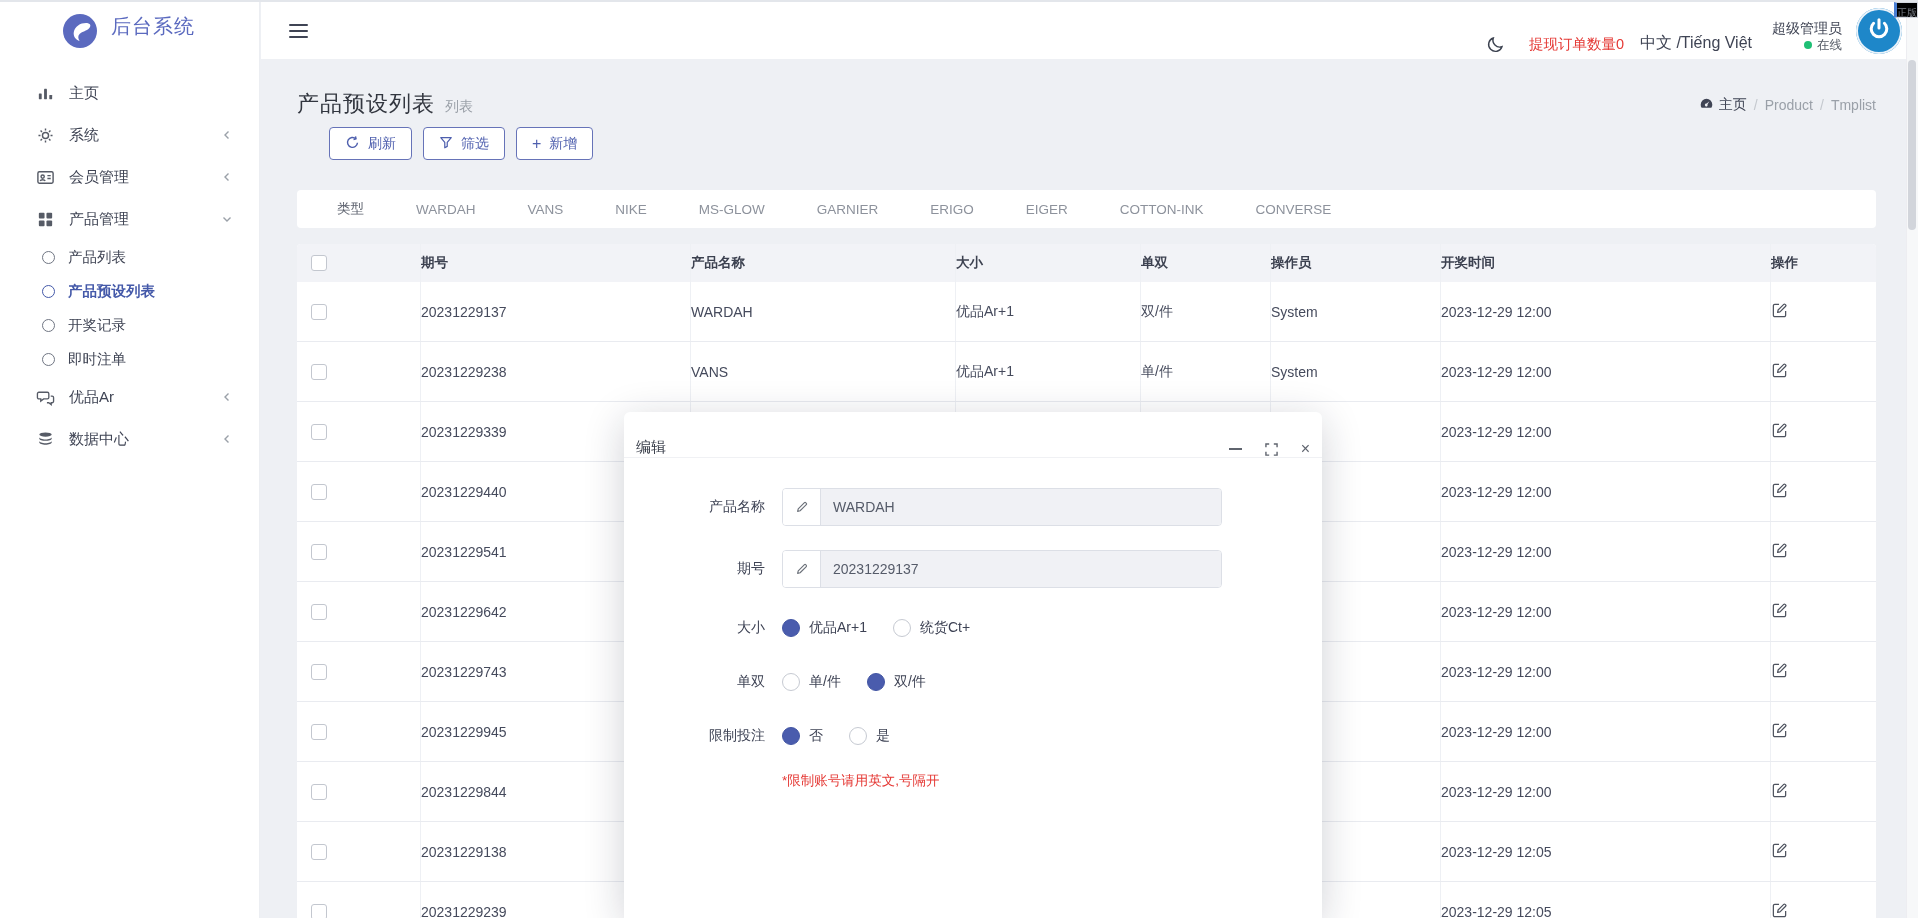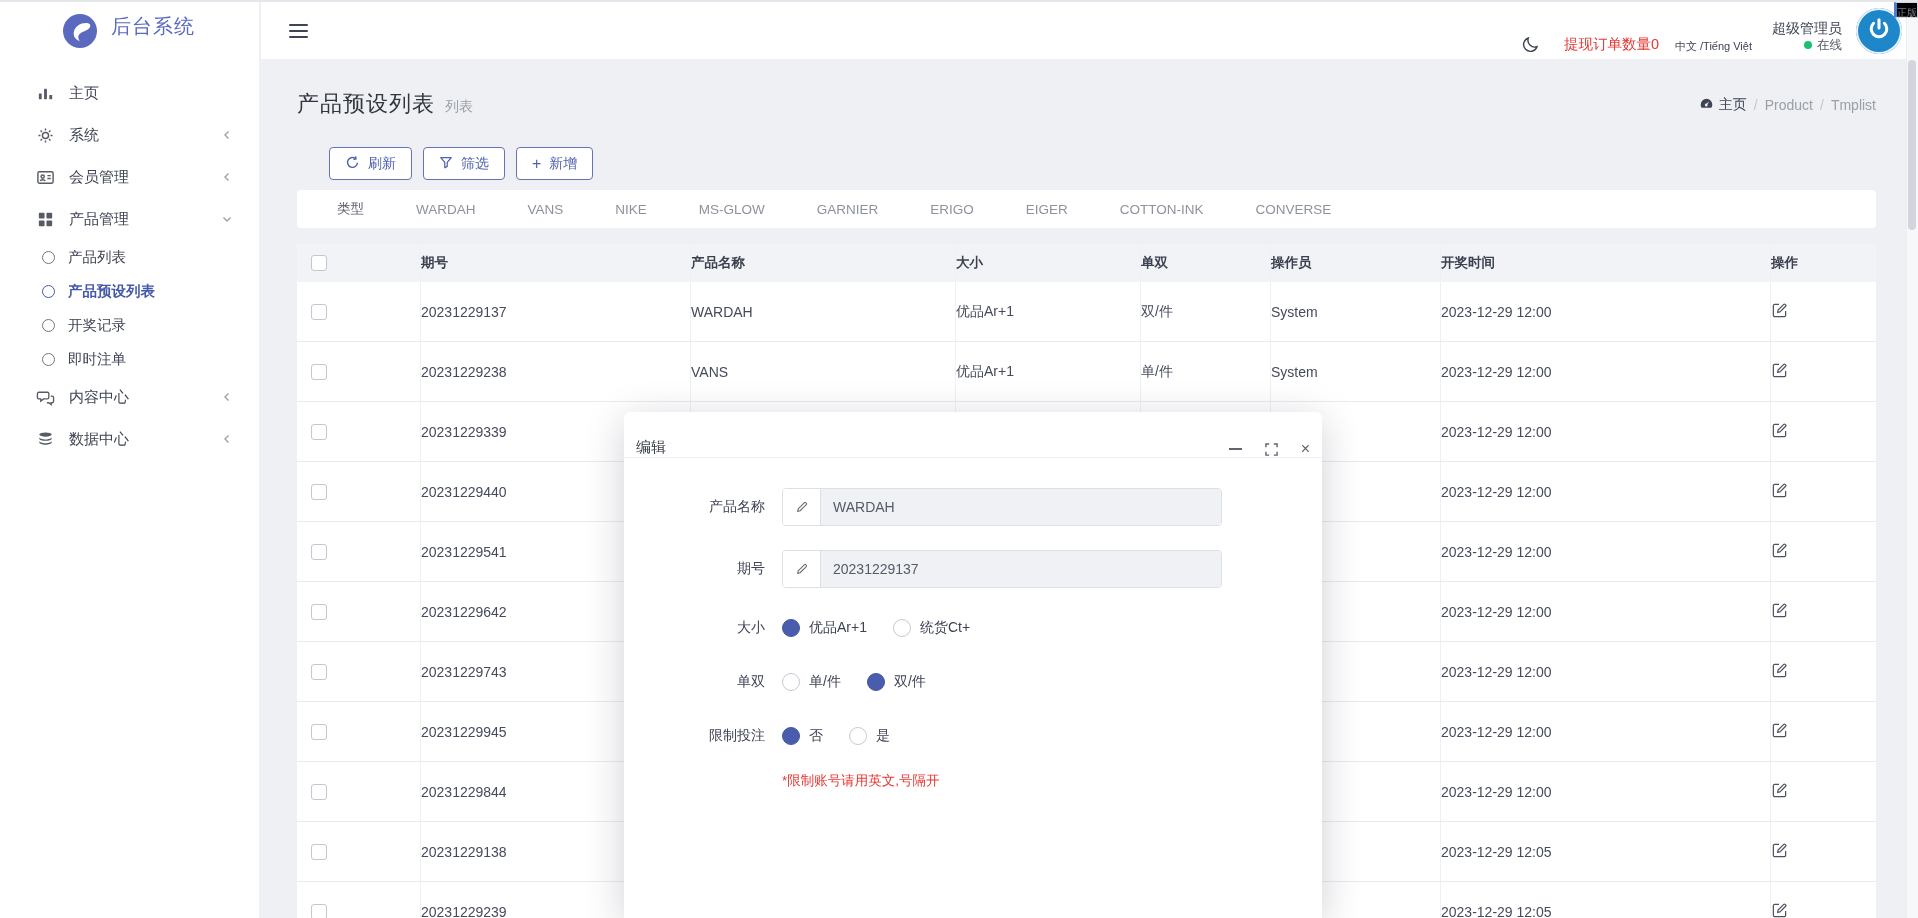--- a/index.html
+++ b/index.html
@@ -21,40 +21,40 @@
   .side-subitem.active { color:#4459a9; font-weight:bold; }
   .side-subitem.active .bullet { border-color:#4459a9; }
 
   
   .topbar { position:absolute; left:261px; top:2px; right:0; height:57px; background:#fff; display:flex; align-items:center; padding:0 16px 0 28px; z-index:20; }
   .hamburger { width:19px; cursor:pointer; }
   .hamburger div { height:2px; background:#3f4454; margin:4px 0; border-radius:1px; }
   .tb-right { margin-left:auto; display:flex; align-items:flex-end; gap:14px; }
   .moon { display:flex; cursor:pointer; margin-right:10px; }
   .withdraw { color:#e53935; font-size:14.5px; cursor:pointer; }
-  .lang { font-size:11px; color:#3f4454; cursor:pointer; margin-left:2px; }
+  .lang { font-size:16px; color:#3f4454; cursor:pointer; margin-left:2px; }
   .admin-block { text-align:right; line-height:1.3; margin-left:6px; }
   .admin-name { font-size:14px; color:#3f4454; }
   .admin-status { font-size:12.5px; color:#555b66; display:flex; align-items:center; justify-content:flex-end; gap:5px; }
   .dot-online { width:8px; height:8px; border-radius:50%; background:#1fbf75; display:inline-block; }
   .avatar { width:46px; height:46px; border-radius:50%; background:#1e87c9; display:flex; align-items:center; justify-content:center; cursor:pointer; box-shadow:0 0 0 2px #e9f2fa inset; }
 
   .corner-badge { position:absolute; top:2px; right:0; width:24px; height:16px; background:#000000; border:1px solid #d3d7de; border-left:3px solid #4a7fd4; z-index:60; font-size:10px; color:#7a7f88; text-align:center; line-height:19px; overflow:hidden; }
 
   
   .main { position:absolute; left:261px; top:59px; right:0; bottom:0; background:#eef0f4; overflow:hidden; z-index:5; }
   .page-head { position:absolute; top:30px; left:36px; right:42px; display:flex; align-items:baseline; }
   .page-title { font-size:22px; font-weight:500; color:#32363f; letter-spacing:1px; }
   .page-subtitle { font-size:14px; color:#9aa0a8; margin-left:10px; }
   .breadcrumb { margin-left:auto; display:flex; align-items:center; gap:7px; font-size:14px; color:#9aa0a8; }
   .bc-home { display:flex; align-items:center; gap:5px; color:#3f4454; cursor:pointer; }
   .bc-item { cursor:pointer; }
   .bc-sep { color:#c4c8ce; }
 
-  .toolbar { position:absolute; top:88px; left:36px; right:42px; display:flex; align-items:center;padding-left:32px; }
+  .toolbar { position:absolute; top:68px; left:36px; right:42px; display:flex; align-items:center;padding-left:32px; }
   .btn { display:inline-flex; align-items:center; gap:8px; height:33px; padding:0 15px; background:#fff; border:1px solid #6673b8; border-radius:4px; color:#4e5fae; font-size:14px; cursor:pointer; }
   .btn + .btn { margin-left:11px; }
   .btn-add { margin-left:auto; }
   .plus-glyph { font-size:16px; line-height:1; }
 
   .tabsbar { position:absolute; top:131px; left:36px; right:42px; height:38px; background:#fff; border-radius:4px; display:flex; align-items:center; gap:52px; padding-left:40px; font-size:13.5px; color:#8d929c;text-align:center; }
   .tabsbar .type-label { color:#5f6470; cursor:default; }
   .tabsbar .type-opt { cursor:pointer; }
 
   
@@ -179,21 +179,21 @@
         <span class="bullet"></span>
         <span>即时注单</span>
       </div>
       <div class="side-item">
         <span class="s-icon">
           <svg width="19" height="19" viewBox="0 0 20 20" fill="none" stroke="#565b66" stroke-width="1.4">
             <path d="M3 4.5h9A1.5 1.5 0 0 1 13.5 6v4a1.5 1.5 0 0 1-1.5 1.5H8l-3 2.3v-2.3H3A1.5 1.5 0 0 1 1.5 10V6A1.5 1.5 0 0 1 3 4.5z"></path>
             <path d="M15.5 8.5h1.5A1.5 1.5 0 0 1 18.5 10v4a1.5 1.5 0 0 1-1.5 1.5h-1v2l-2.6-2H11.5"></path>
           </svg>
         </span>
-        <span>内容中心</span>
+        <span>优品Ar</span>
         <span class="chev">
           <svg width="12" height="12" viewBox="0 0 12 12" fill="none" stroke="#9aa0a8" stroke-width="1.4">
             <path d="M7.5 2.5L4 6l3.5 3.5"></path>
           </svg>
         </span>
       </div>
       <div class="side-item">
         <span class="s-icon">
           <svg width="19" height="19" viewBox="0 0 20 20" fill="#565b66">
             <ellipse cx="10" cy="4.8" rx="6.5" ry="2.3"></ellipse>

